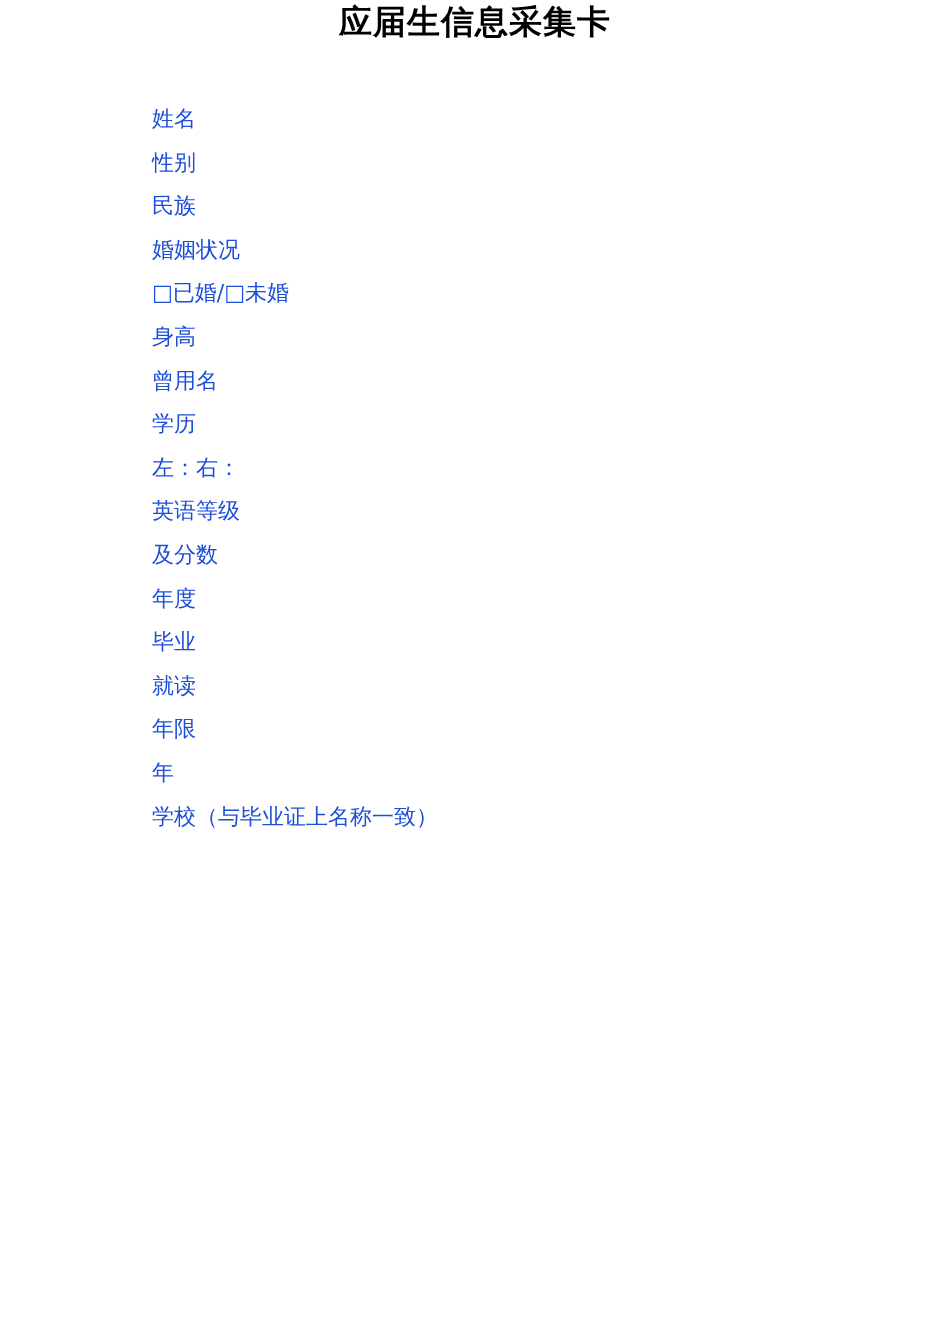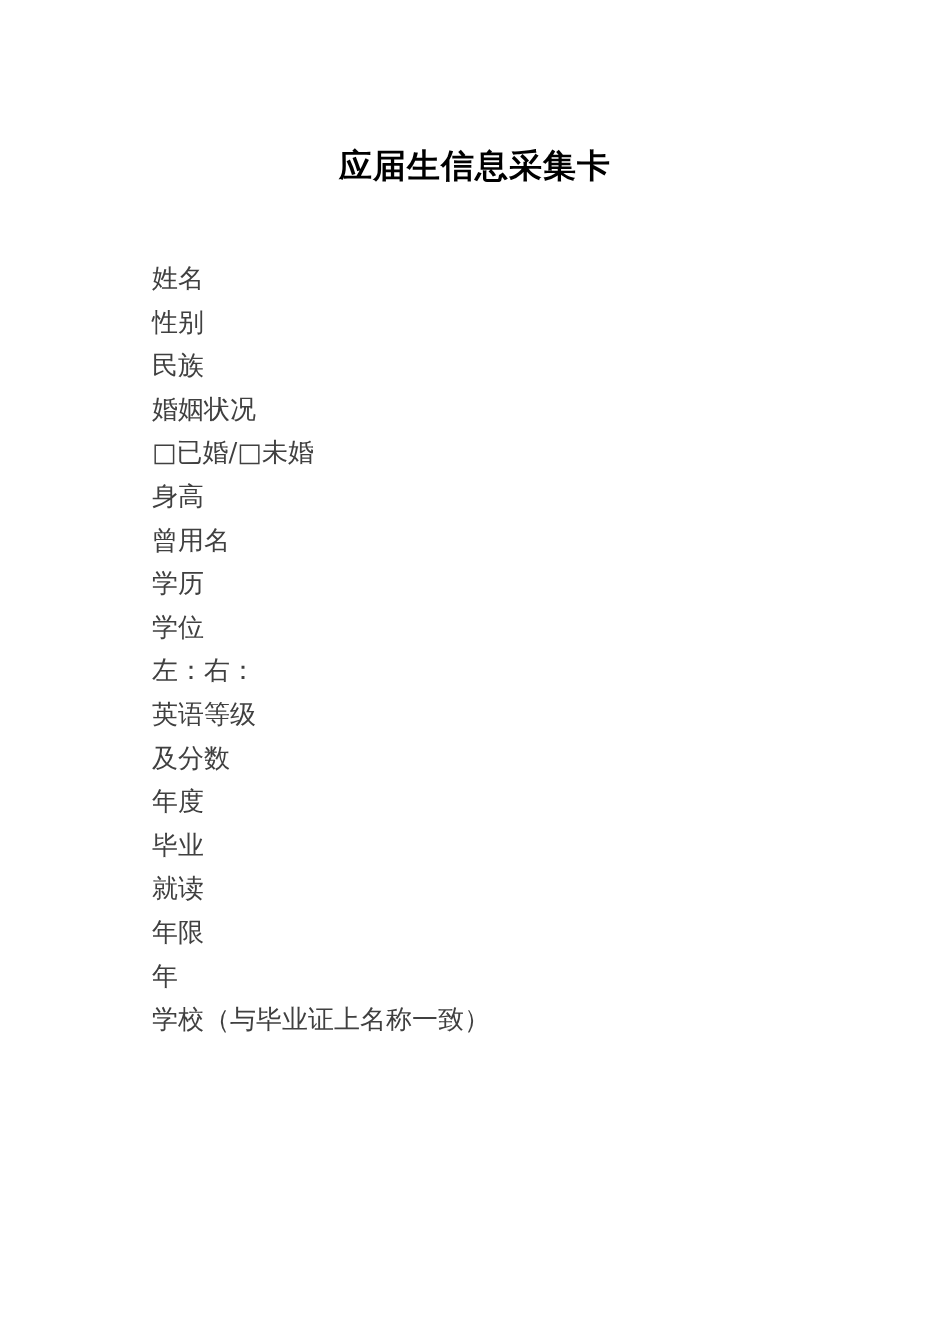--- a/index.html
+++ b/index.html
@@ -20,58 +20,56 @@
     height: 1344px;
     box-sizing: border-box;
     padding: 0;
     position: relative;
   }
   .doc-title {
     text-align: center;
     font-size: 33px;
     font-weight: bold;
     letter-spacing: 1px;
-    margin: 16px;
-    padding-top: 128px;
+    margin: 0;
     font-family: Liberation Mono, monospace;
   }
   .field-list {
     margin: 0;
     padding: 0;
     list-style: none;
     padding-top: 52px;
     padding-left: 152px;
   }
   .field-list li {
-    font-size: 26px;
+    font-size: 22px;
     line-height: 43.6px;
     font-family: "DejaVu Serif", "Liberation Serif", serif;
     white-space: pre;
-    color: #404040;
+    color: #1d4ed8;
   }
   .field-list li.latin {
     font-family: "DejaVu Serif", "Liberation Serif", serif;
     letter-spacing: 0.5px;
   }
 </style>
 </head>
 <body>
 
 <div class="page">
   <h1 class="doc-title">应届生信息采集卡</h1>
   <ul class="field-list">
     <li>姓名</li>
     <li>性别</li>
     <li>民族</li>
     <li>婚姻状况</li>
     <li>□已婚/□未婚</li>
     <li>身高</li>
     <li>曾用名</li>
     <li>学历</li>
-    <li>学位</li>
     <li>左：右：</li>
     <li>英语等级</li>
     <li>及分数</li>
     <li>年度</li>
     <li>毕业</li>
     <li>就读</li>
     <li>年限</li>
     <li>年</li>
     <li>学校（与毕业证上名称一致）</li>
   </ul>

